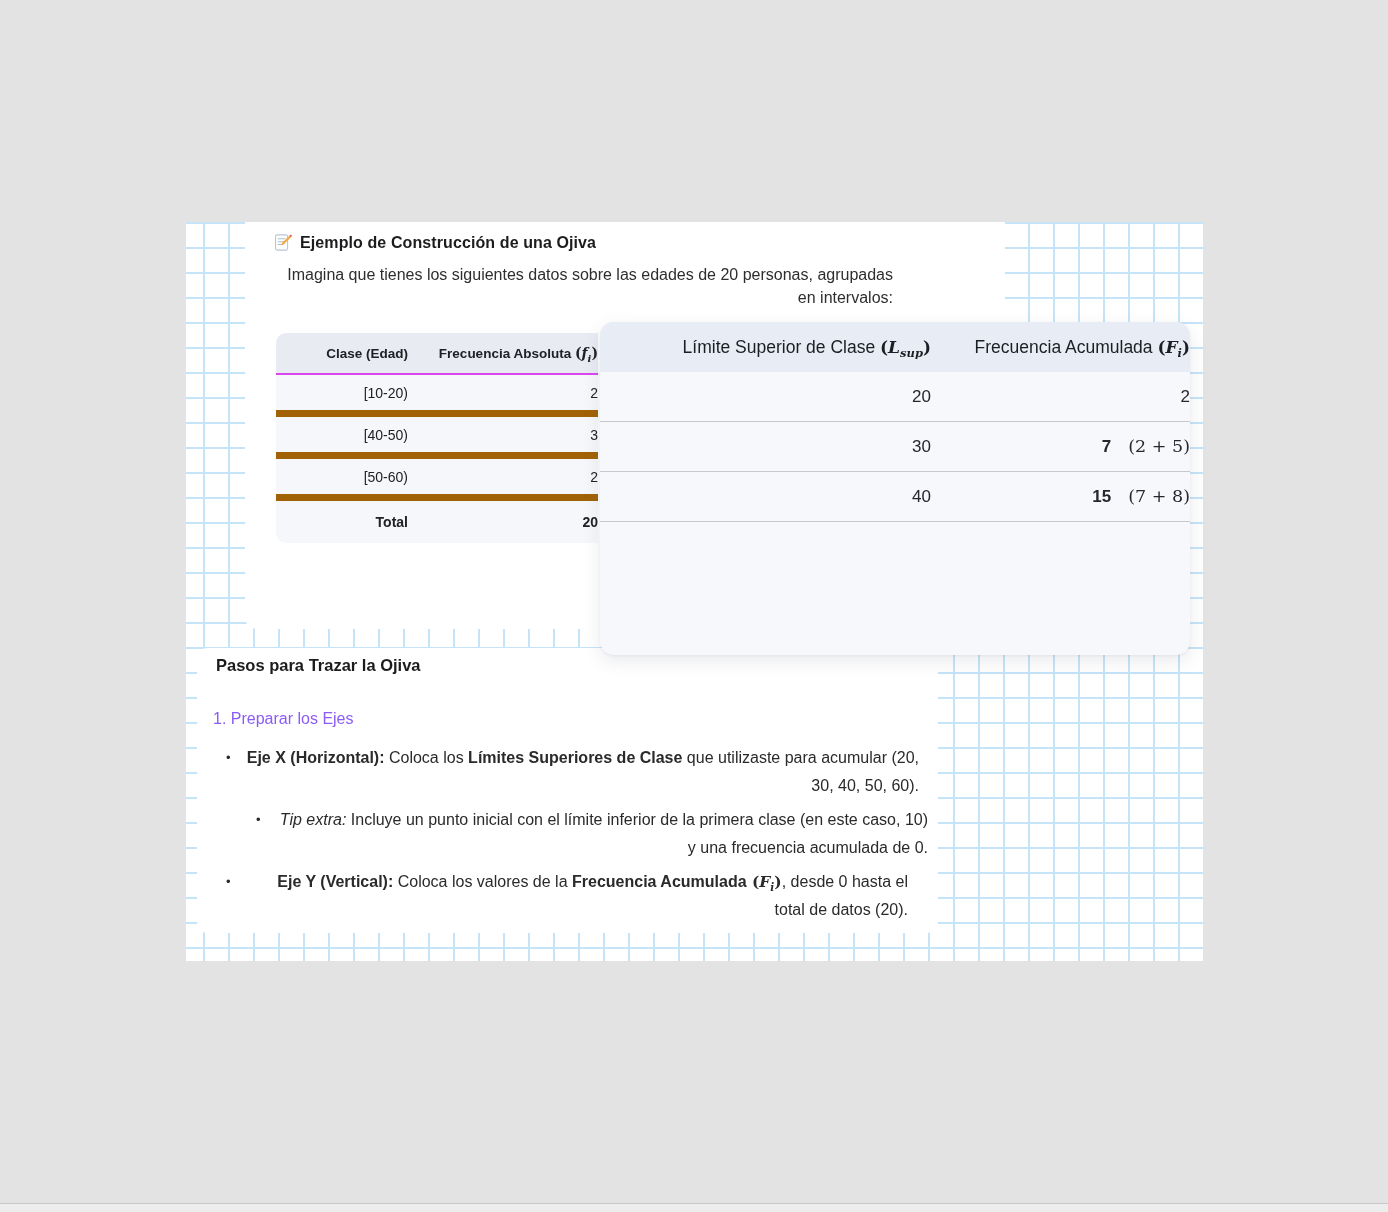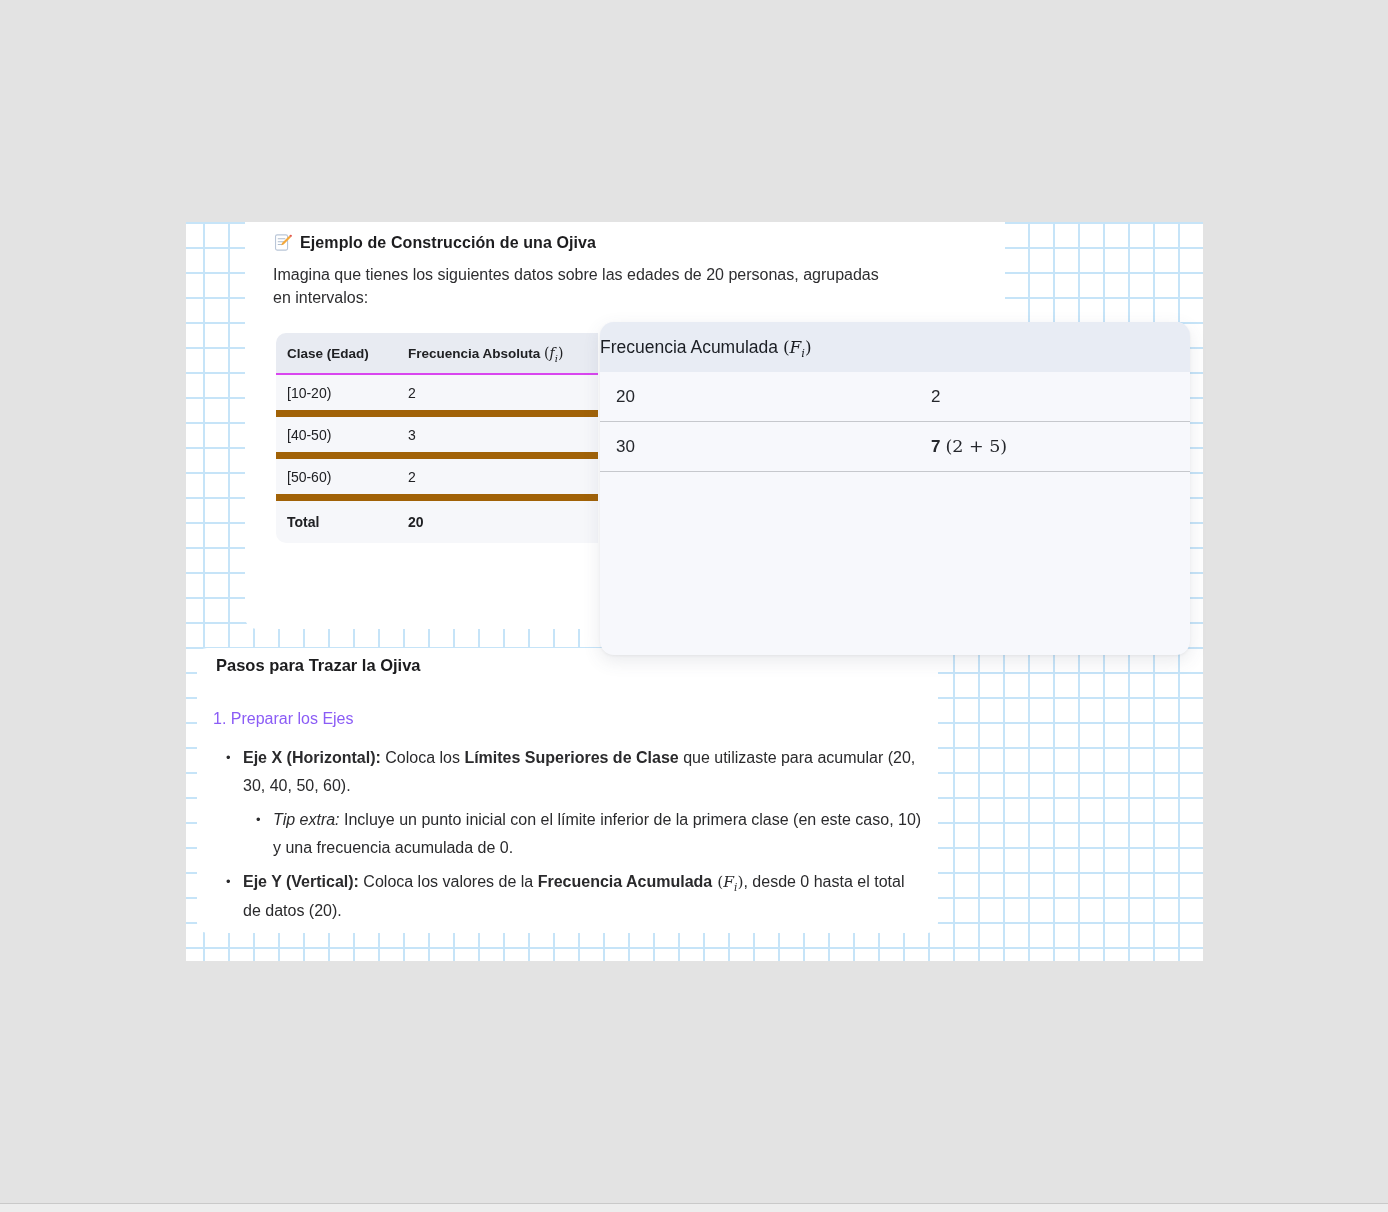--- a/index.html
+++ b/index.html
@@ -20,20 +20,21 @@
   }
   
   .canvas{
     position:absolute;left:186px;top:222px;width:1017px;height:739px;
     background-color:#fff;
     background-image:
       linear-gradient(to right,var(--grid-line) 2px,transparent 2px),
       linear-gradient(to bottom,var(--grid-line) 2px,transparent 2px);
     background-size:25px 25px;
     background-position:-8px 0;
+    text-align:right;
   }
   .block{position:absolute;background:var(--card-bg)}
   .block1{left:59px;top:0;width:760px;height:407px;border-radius:0 0 12px 12px}
   .block3{left:11px;top:426px;width:741px;height:285px;border-radius:10px}
   .block2{
     left:414px;top:100px;width:590px;height:333px;border-radius:14px;
     background:var(--elevated-table-bg);
     box-shadow:0 6px 18px rgba(70,80,110,.12),0 1px 3px rgba(0,0,0,.05);
     overflow:hidden;
   }
@@ -46,36 +47,36 @@
 
   .lt{position:absolute;left:31px;top:111px;width:322px;font-size:14px;color:#202124}
   .lt-header{display:flex;align-items:center;height:42px;background:var(--table-header-bg);
     border-radius:10px 0 0 0;border-bottom:2px solid #d946ef;font-weight:600;font-size:13.5px}
   .lt-row{display:flex;align-items:center;height:42px;background:var(--table-row-bg);border-bottom:7px solid #a16207}
   .lt-row.total{font-weight:700;border-bottom:none;border-radius:0 0 0 10px}
   .lt-c1{width:132px;padding-left:11px}
   .lt-c2{flex:1}
 
   
-  .math{font-family:"DejaVu Serif",serif;font-style:italic;font-weight:400}
+  .math{font-family:"DejaVu Serif",serif;font-style:italic;font-weight:700}
   .math .paren{font-style:normal}
   .math sub{font-style:italic;line-height:0}
   .lt .math{font-size:14px}
   .lt .math sub{font-size:10px}
 
   
   .rt-header{display:flex;align-items:center;height:50px;background:#e8ecf4;
     font-size:17.5px;font-weight:500;color:#1b1e24}
   .rt-row{display:flex;align-items:center;height:50px;font-size:17px;color:#25272c;border-bottom:1px solid #c6c8cd}
   .rt-c1{width:331px;padding-left:16px}
   .rt-c2{flex:1}
   .rt .math, .block2 .math{font-size:17px}
   .block2 .math sub{font-size:11.5px}
   .acum-b{font-weight:700}
-  .calc{font-family:"DejaVu Serif",serif;font-style:normal;margin-left:5px;font-size:17.5px}
+  .calc{font-family:"DejaVu Serif",serif;font-style:normal;margin-left:17px;font-size:17.5px}
   .calc:empty{margin-left:0}
 
   
   .steps-h{position:absolute;left:19px;top:8px;font-size:16.5px;font-weight:700;color:#1c1c1e}
   .step1{position:absolute;left:16px;top:62px;font-size:16px;color:#8b5cf6}
   .bullet{position:absolute;font-size:16px;line-height:27.5px;color:#2a2a2c}
   .bullet .dot{position:absolute;left:-17px;top:0;font-size:13px}
   .bx{left:46px;top:96px;width:676px}
   .tip{left:76px;top:158px;width:655px}
   .by{left:46px;top:220px;width:665px}
@@ -141,28 +142,33 @@
         <span class="dot">•</span><span class="it">Tip extra:</span><span> Incluye un punto inicial con el límite inferior de la primera clase (en este caso, 10) y una frecuencia acumulada de 0.</span>
       </p>
 
       <p class="bullet by">
         <span class="dot">•</span><span class="b">Eje Y (Vertical):</span><span> Coloca los valores de la </span><span class="b">Frecuencia Acumulada</span><span class="math"><span class="paren"> (</span><span>F</span><sub>i</sub><span class="paren">)</span></span><span>, desde 0 hasta el total de datos (20).</span>
       </p>
     </section>
 
     <section class="block block2">
       <div class="rt-header">
+        <span class="rt-c1"><span>Límite Superior de Clase </span><span class="math"><span class="paren">(</span><span>L</span><sub>sup</sub><span class="paren">)</span></span></span>
         <span class="rt-c2"><span>Frecuencia Acumulada </span><span class="math"><span class="paren">(</span><span>F</span><sub>i</sub><span class="paren">)</span></span></span>
       </div>
       <div class="rt-row">
         <span class="rt-c1">20</span>
         <span class="rt-c2"><span>2</span><span class="calc"></span></span>
       </div>
       <div class="rt-row">
         <span class="rt-c1">30</span>
         <span class="rt-c2"><span class="acum-b">7</span><span class="calc">(2 + 5)</span></span>
       </div>
+      <div class="rt-row">
+        <span class="rt-c1">40</span>
+        <span class="rt-c2"><span class="acum-b">15</span><span class="calc">(7 + 8)</span></span>
+      </div>
     </section>
 
   </div>
 
   <div class="win-edge"></div>
 </div>
 
 </body></html>

